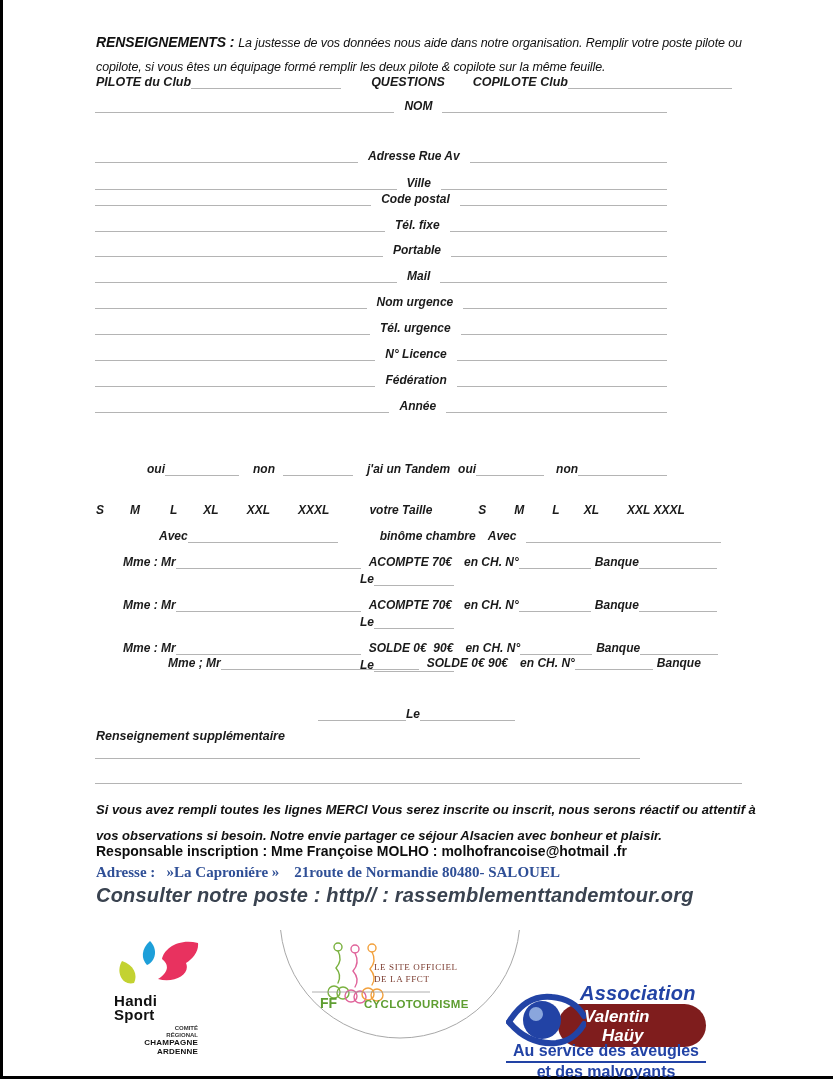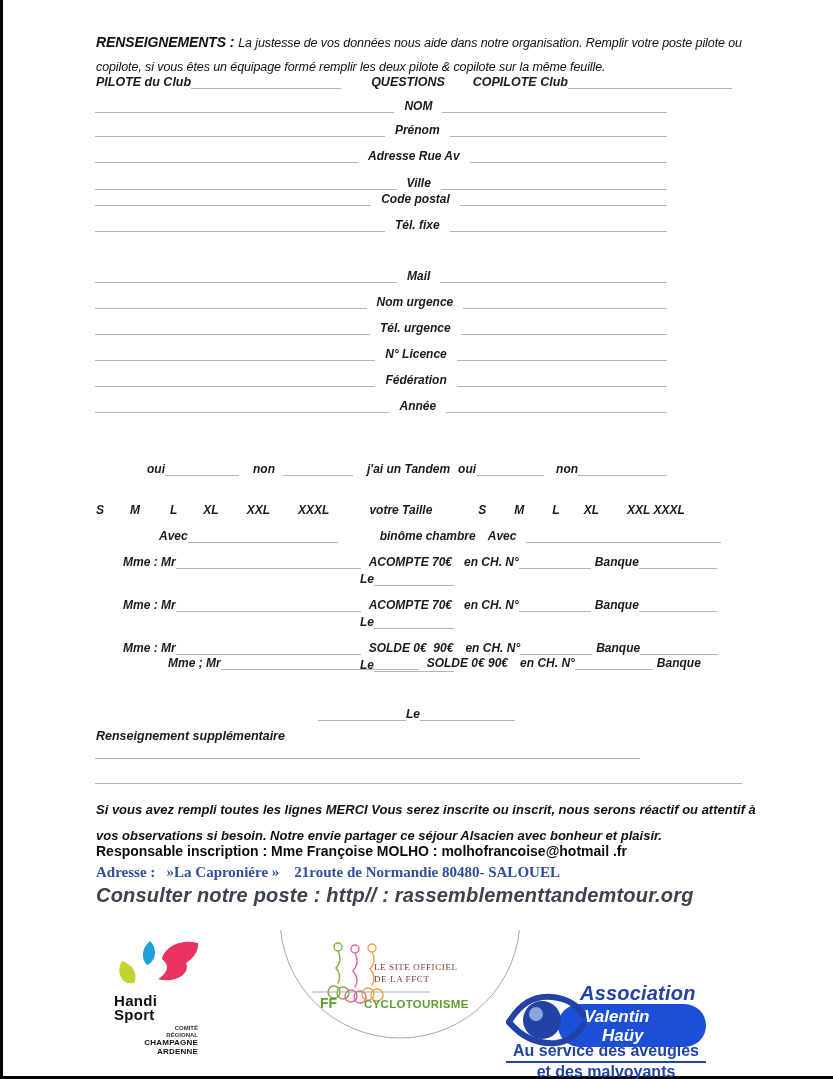--- a/index.html
+++ b/index.html
@@ -51,21 +51,21 @@
   .handisport{position:absolute;left:112px;top:940px;width:100px;}
   .hs-name{font:800 15px "Liberation Sans",sans-serif;line-height:14px;color:#101010;margin-left:2px;letter-spacing:0.3px;}
   .hs-small{font:600 6px "Liberation Sans",sans-serif;line-height:6.5px;color:#333;text-align:right;width:72px;margin:3px 0 1px 14px;}
   .hs-region{font:800 8px "Liberation Sans",sans-serif;line-height:8.5px;color:#111;text-align:right;width:72px;margin-left:14px;letter-spacing:0.2px;}
 
   .ffct{position:absolute;left:278px;top:930px;width:252px;height:112px;}
 
   .avh{position:absolute;left:506px;top:952px;width:200px;height:102px;margin-top:32px;}
   .avh-association{position:absolute;left:74px;top:-2px;font:italic 800 20px "Liberation Sans",sans-serif;
                    color:#2243a5;letter-spacing:0.2px;}
-  .avh-band{position:absolute;left:52px;top:20px;width:148px;height:43px;border-radius:22px;background:#1d4ed8;
+  .avh-band{position:absolute;left:52px;top:20px;width:148px;height:43px;border-radius:22px;background:#7f1d1d;
             color:#fff;font:italic 800 17px "Liberation Sans",sans-serif;line-height:19px;padding-top:3px;box-sizing:border-box;}
   .avh-band .l1{margin-left:26px;} .avh-band .l2{margin-left:44px;}
   .avh-eye{position:absolute;left:0;top:4px;}
   .avh-tag1{position:absolute;left:0;top:58px;width:200px;text-align:center;color:#2243a5;
             font:800 16px "Liberation Sans",sans-serif;border-bottom:2px solid #2243a5;padding-bottom:1px;}
   .avh-tag2{position:absolute;left:14px;top:79px;width:172px;text-align:center;color:#2243a5;
             font:800 16px "Liberation Sans",sans-serif;border-bottom:2px solid #ec4899;padding-bottom:1px;}
 </style>
 </head>
 <body>
@@ -87,43 +87,43 @@
     <span style="width:28px"></span>
     <span class="t">COPILOTE Club</span>
     <span class="bl gx"></span>
   </div>
 
   <div class="frow" style="top:99px">
       <span class="bl g4"></span>
       <span class="flabel">NOM</span>
       <span class="bl g3"></span>
     </div>
-  <div class="frow" style="top:123px">
-      <span class="bl g4"></span>
-      <span class="flabel">Prénom</span>
-      <span class="bl g3"></span>
-    </div>
   <div class="frow" style="top:149px">
       <span class="bl g4"></span>
       <span class="flabel">Adresse Rue Av</span>
       <span class="bl g3"></span>
     </div>
   <div class="frow" style="top:176px">
       <span class="bl g4"></span>
       <span class="flabel">Ville</span>
       <span class="bl g3"></span>
     </div>
   <div class="frow" style="top:192px">
       <span class="bl g4"></span>
       <span class="flabel">Code postal</span>
       <span class="bl g3"></span>
     </div>
   <div class="frow" style="top:218px">
       <span class="bl g4"></span>
       <span class="flabel">Tél. fixe</span>
+      <span class="bl g3"></span>
+    </div>
+  <div class="frow" style="top:243px">
+      <span class="bl g4"></span>
+      <span class="flabel">Portable</span>
       <span class="bl g3"></span>
     </div>
   <div class="frow" style="top:269px">
       <span class="bl g4"></span>
       <span class="flabel">Mail</span>
       <span class="bl g3"></span>
     </div>
   <div class="frow" style="top:321px">
       <span class="bl g4"></span>
       <span class="flabel">Tél. urgence</span>

